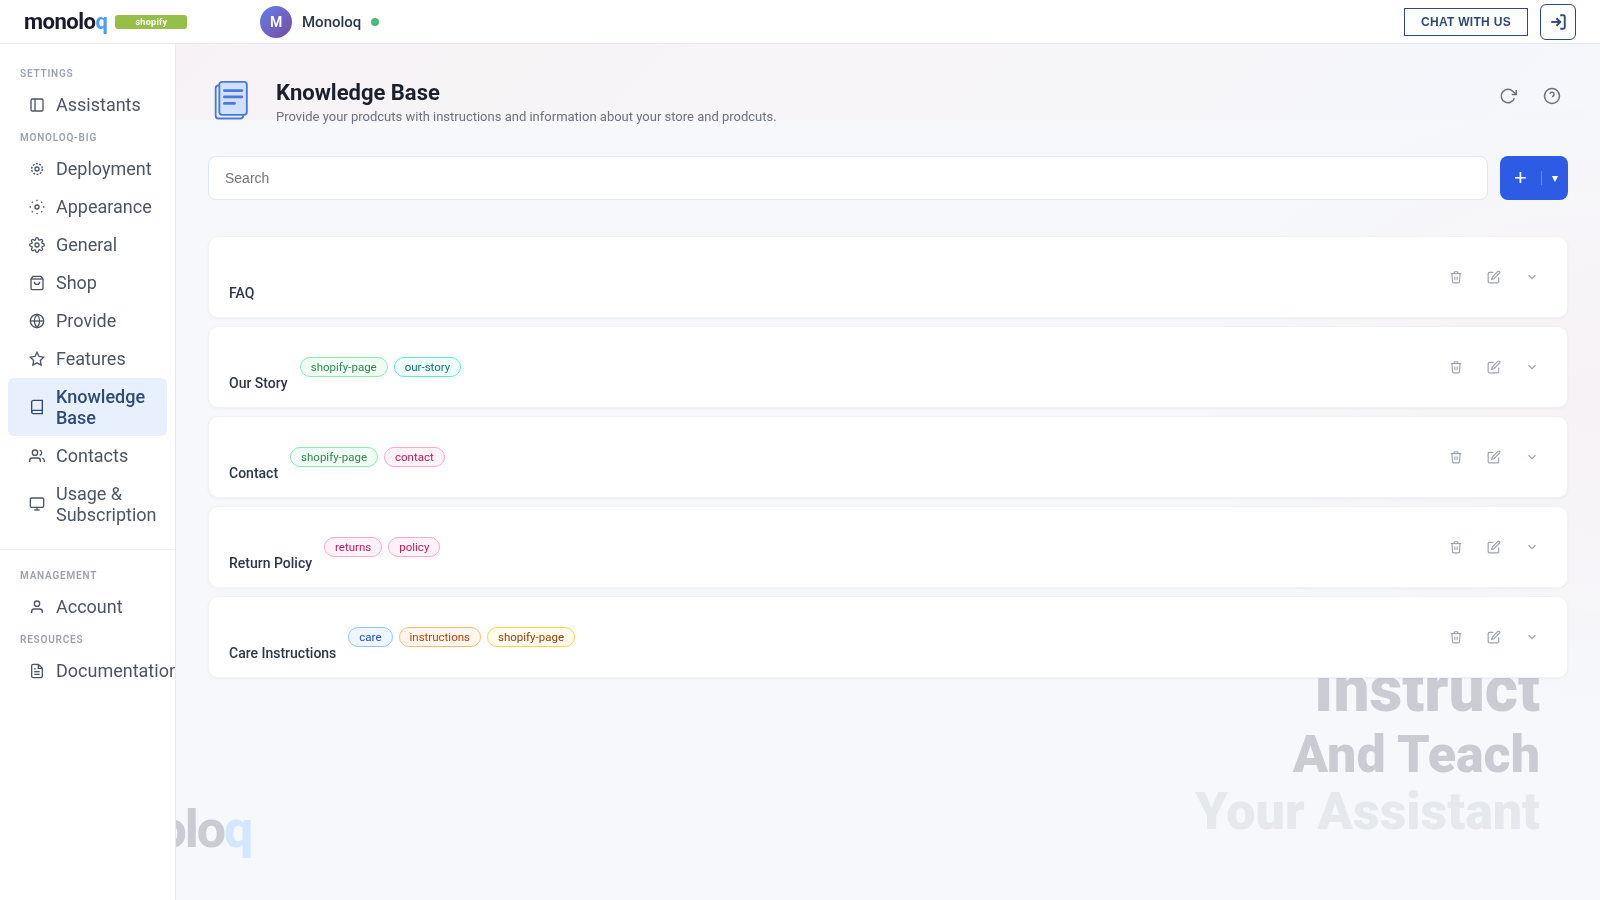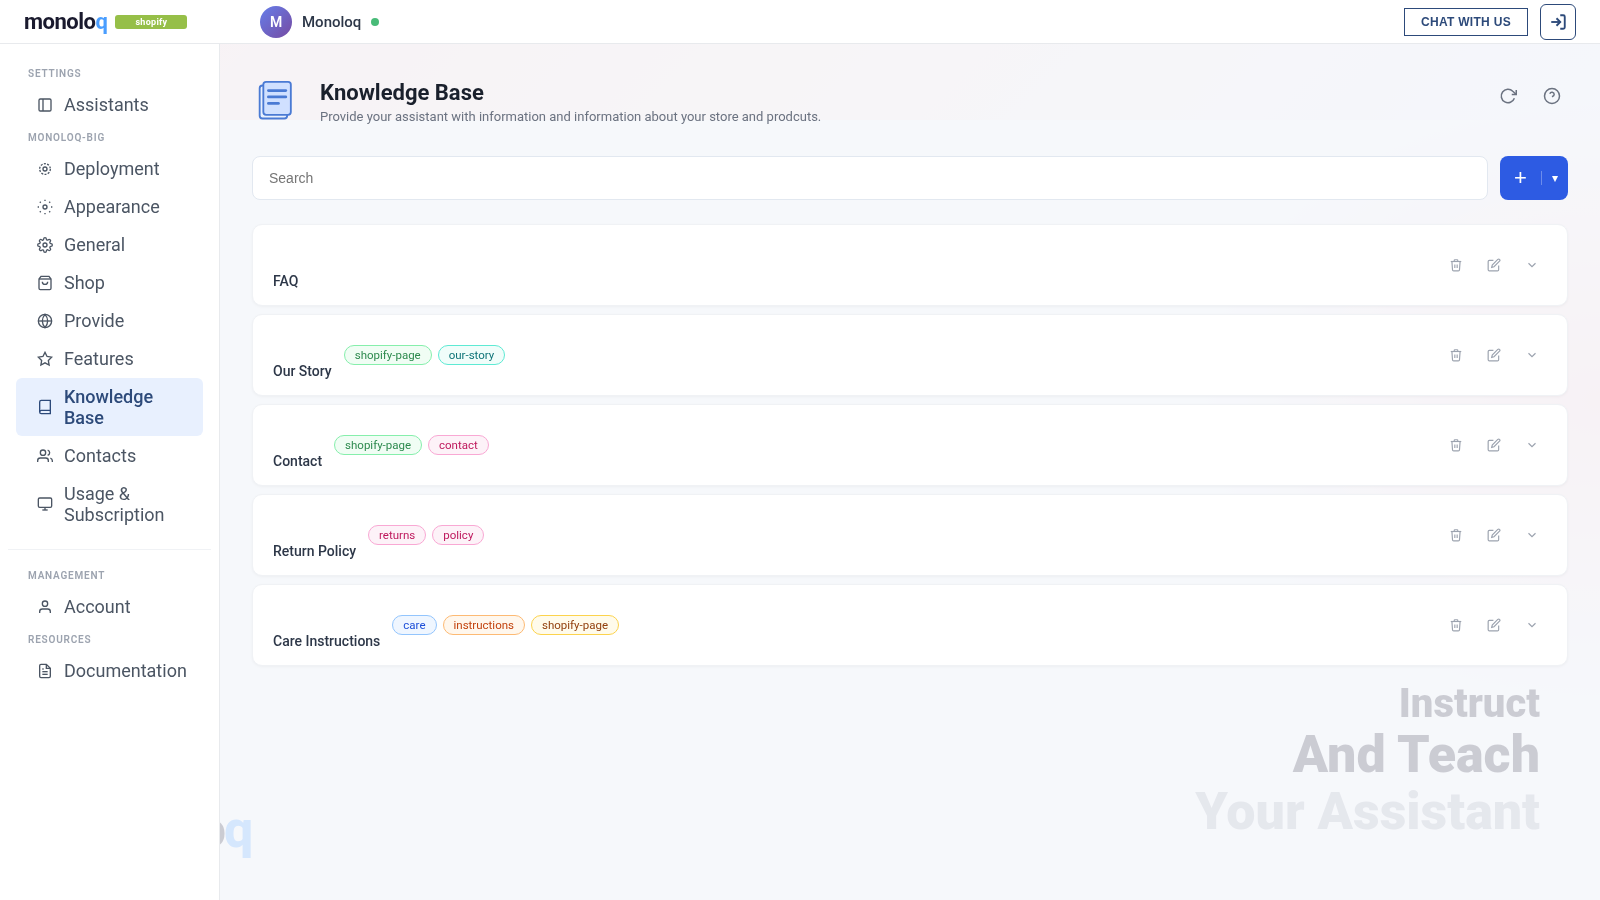--- a/index.html
+++ b/index.html
@@ -143,24 +143,24 @@
 
     
     .main-layout {
       display: flex;
       flex: 1;
       overflow: hidden;
     }
 
     
     .sidebar {
-      width: 220px;
+      width: 176px;
       background: white;
       border-right: 1px solid #e8eaed;
-      padding: 16px 8px;
+      padding: 16px 0;
       overflow-y: auto;
       flex-shrink: 0;
     }
 
     .sidebar-section-label {
       font-size: 10px;
       font-weight: 600;
       color: #9ca3af;
       letter-spacing: 0.8px;
       text-transform: uppercase;
@@ -262,21 +262,21 @@
       color: #6b7280;
       font-size: 16px;
       border-radius: 6px;
     }
 
     
     .search-bar-row {
       display: flex;
       align-items: center;
       gap: 12px;
-      margin-bottom: 24px;
+      margin-bottom: 36px;
     }
 
     .search-input-wrap {
       flex: 1;
       position: relative;
     }
 
     .search-input {
       width: 100%;
       height: 44px;
@@ -440,21 +440,21 @@
     }
 
     .bottom-tagline {
       position: absolute;
       bottom: 60px;
       right: 60px;
       text-align: right;
     }
 
     .tagline-line1 {
-      font-size: 40px;
+      font-size: 64px;
       font-weight: 900;
       color: #1a1a2e;
       line-height: 1.1;
     }
 
     .tagline-line2 {
       font-size: 52px;
       font-weight: 900;
       color: #1a1a2e;
       line-height: 1.1;
@@ -658,21 +658,21 @@
             <svg class="header-icon-svg" viewBox="0 0 48 48" fill="none">
               <rect x="4" y="6" width="30" height="36" rx="3" fill="#e8f0fe" stroke="#4a7ad4" stroke-width="2"></rect>
               <rect x="8" y="2" width="30" height="36" rx="3" fill="#d0e0ff" stroke="#4a7ad4" stroke-width="2"></rect>
               <rect x="12" y="10" width="22" height="3" rx="1.5" fill="#4a7ad4"></rect>
               <rect x="12" y="17" width="22" height="3" rx="1.5" fill="#4a7ad4"></rect>
               <rect x="12" y="24" width="14" height="3" rx="1.5" fill="#4a7ad4"></rect>
             </svg>
           </div>
           <div>
             <div class="page-title">Knowledge Base</div>
-            <div class="page-subtitle">Provide your assistant with information and information about your store and prodcuts.</div>
+            <div class="page-subtitle">Provide your prodcuts with instructions and information about your store and prodcuts.</div>
           </div>
         </div>
         <div class="header-actions">
           <button class="icon-btn">
             <svg width="18" height="18" viewBox="0 0 24 24" fill="none" stroke="currentColor" stroke-width="2">
               <polyline points="23 4 23 10 17 10"></polyline>
               <path d="M20.49 15a9 9 0 1 1-2.12-9.36L23 10"></path>
             </svg>
           </button>
           <button class="icon-btn">

